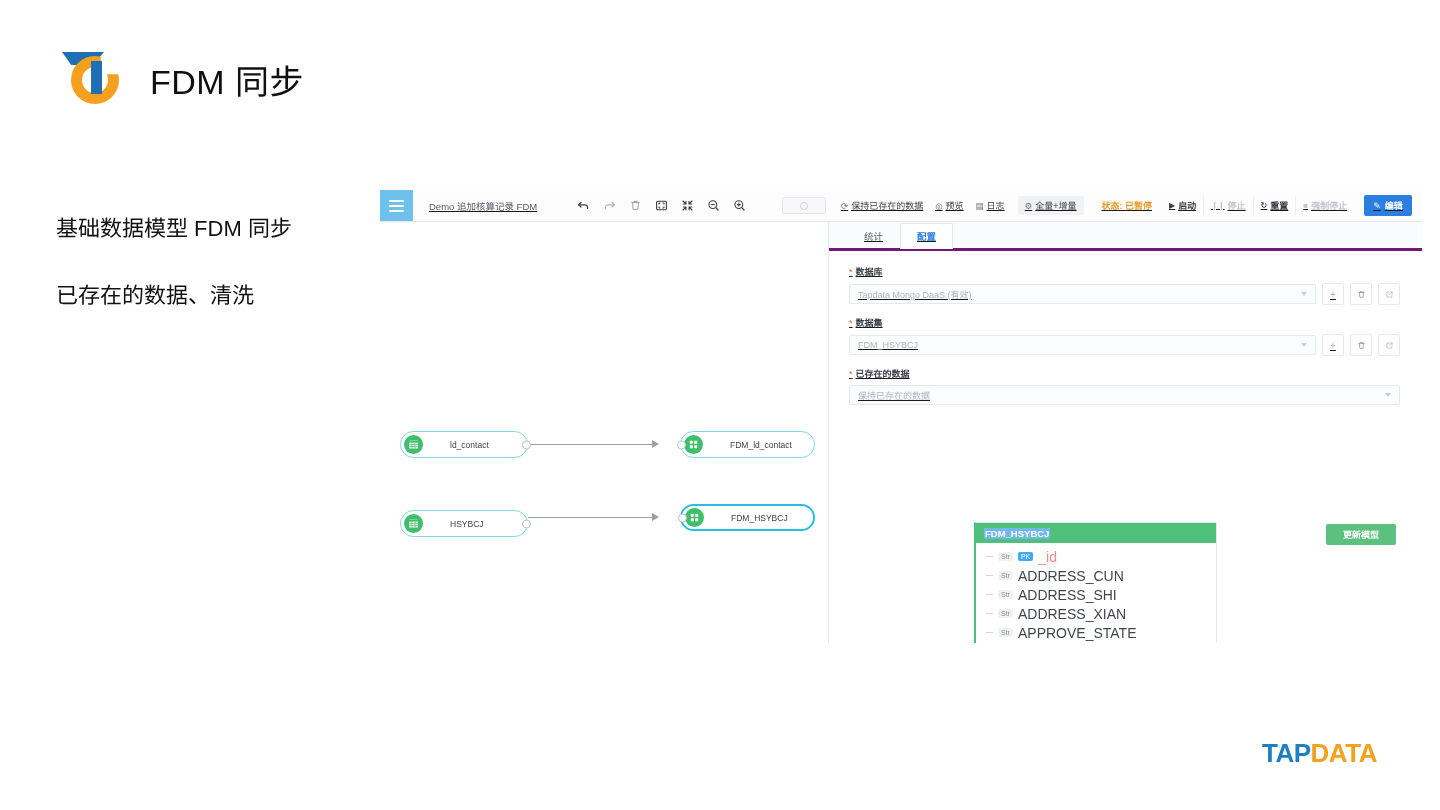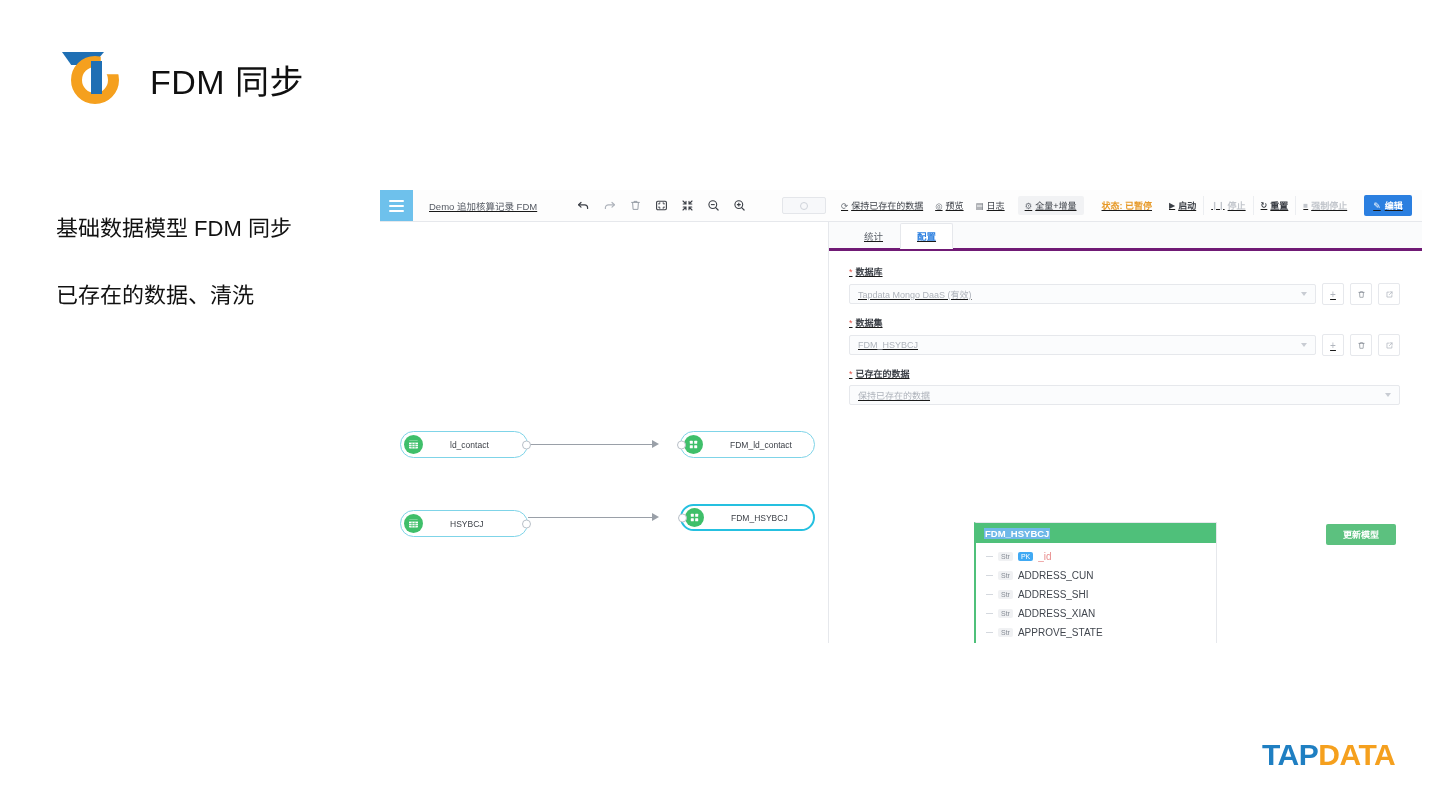--- a/index.html
+++ b/index.html
@@ -445,41 +445,41 @@
     flex: none;
   }
   .pk-badge {
     font-size: 7px;
     color: #ffffff;
     background: #40a9f3;
     border-radius: 2px;
     padding: 1px 3px;
     flex: none;
   }
-  .fname { font-size: 10px; color: #41464e; }
+  .fname { font-size: 14px; color: #41464e; }
   .fname.pk { color: #e98d8d; }
   .update-model-btn {
     position: absolute;
     right: 26px;
     top: 302px;
     background: #5cc17f;
     color: #ffffff;
     font-size: 9px;
     font-weight: bold;
     border-radius: 2px;
     padding: 4px 17px;
     cursor: pointer;
   }
 
   
   .footer-logo {
     position: absolute;
     left: 1262px;
     top: 738px;
-    font-size: 30px;
+    font-size: 26px;
     font-weight: bold;
     letter-spacing: -0.5px;
   }
   .footer-logo .tap { color: #1f7fc2; }
   .footer-logo .data { color: #f5a01e; }
 </style>
 </head>
 <body>
 
 <div class="slide-header">

